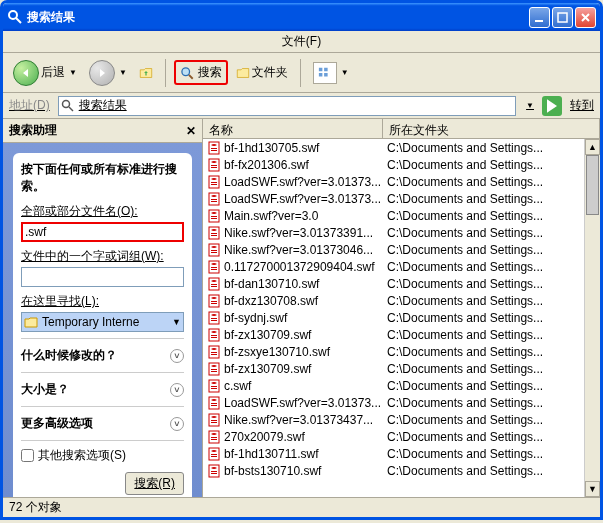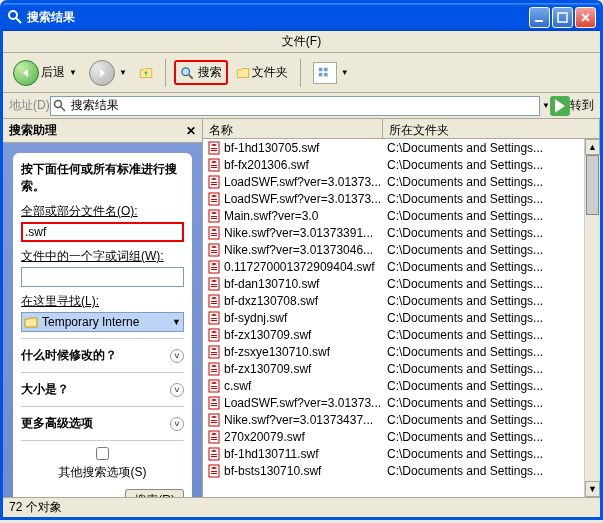--- a/index.html
+++ b/index.html
@@ -27,21 +27,21 @@
 .tb-btn .circ.grey { background: radial-gradient(circle at 30% 30%, #e8e8e8, #b0b0b0); border: 1px solid #888; }
 .tb-sep { width: 1px; height: 28px; background: #aca899; margin: 0 4px; }
 .tb-btn svg { width: 14px; height: 14px; }
 .folder-ico { width: 22px; height: 20px; }
 .highlight-red { border: 2px solid #e00; padding: 2px 4px; }
 .search-btn { display: flex; align-items: center; gap: 4px; }
 .magnify { width: 22px; height: 22px; }
 .drop-arrow { font-size: 8px; color: #000; margin-left: 2px; }
 .viewbtn { width: 24px; height: 22px; border: 1px solid #aca899; background: #fff; display: flex; align-items: center; justify-content: center; }
 
-.addrbar { background: #ece9d8; height: 26px; display: flex; align-items: center; padding: 0 6px; border-bottom: 1px solid #aca899; gap: 0; }
+.addrbar { background: #ece9d8; height: 26px; display: flex; align-items: center; padding: 0 6px; border-bottom: 1px solid #aca899; gap: 8px; text-decoration: underline; }
 .addrbar .label { color: #888; }
 .addr-input { flex: 1; height: 20px; border: 1px solid #7f9db9; background: #fff; display: flex; align-items: center; padding: 0 2px; gap: 4px; }
 .addr-input svg { width: 14px; height: 14px; }
 .go-btn { width: 20px; height: 20px; background: #4caf50; border-radius: 3px; display: flex; align-items: center; justify-content: center; color: #fff; }
 
 .content { flex: 1; display: flex; background: #fff; overflow: hidden; }
 .left-pane { width: 200px; border-right: 1px solid #aca899; display: flex; flex-direction: column; background: #ec4899; }
 .left-header { height: 24px; background: #ece9d8; display: flex; align-items: center; justify-content: space-between; padding: 0 6px; border-bottom: 1px solid #aca899; font-weight: bold; }
 .left-header .x { cursor: pointer; font-family: Arial; }
 .left-body { flex: 1; background: linear-gradient(to bottom, #7d99d8, #6f8dcf); padding: 10px; overflow: auto; }
@@ -50,21 +50,21 @@
 .search-panel label { display: block; margin-top: 6px; }
 .search-panel .underline { text-decoration: underline; }
 .sp-input { width: 100%; height: 20px; border: 1px solid #7f9db9; padding: 0 2px; margin-top: 2px; }
 .sp-input.red { border: 2px solid #e00; }
 .sp-select { width: 100%; height: 20px; border: 1px solid #7f9db9; margin-top: 2px; display: flex; align-items: center; padding: 1px 2px; gap: 4px; background: #bcd4f6; }
 .sp-select svg { width: 14px; height: 12px; }
 .sp-select .arrow { margin-left: auto; font-size: 9px; }
 .sp-sep { height: 1px; background: #ccc; margin: 6px 0; }
 .sp-expand { display: flex; align-items: center; justify-content: space-between; font-weight: bold; padding: 2px 0; }
 .sp-expand .chev { width: 14px; height: 14px; border: 1px solid #999; border-radius: 50%; display: flex; align-items: center; justify-content: center; font-size: 9px; color: #555; }
-.sp-check { display: flex; align-items: center; gap: 4px; margin-top: 4px; flex-direction: column; }
+.sp-check { display: flex; align-items: center; gap: 4px; margin-top: 4px; }
 .sp-check input { width: 13px; height: 13px; }
 .sp-search-btn { float: right; margin-top: 8px; padding: 2px 8px; border: 1px solid #888; background: #ece9d8; border-radius: 3px; text-decoration: underline; }
 
 .right-pane { flex: 1; display: flex; flex-direction: column; overflow: hidden; }
 .col-headers { height: 20px; background: #ece9d8; display: flex; border-bottom: 1px solid #aca899; }
 .col-headers div { padding: 3px 6px; border-right: 1px solid #aca899; }
 .col-headers .c1 { width: 180px; }
 .col-headers .c2 { flex: 1; }
 .file-list { flex: 1; overflow: auto; }
 .file-row { display: flex; align-items: center; height: 17px; padding-left: 4px; }

